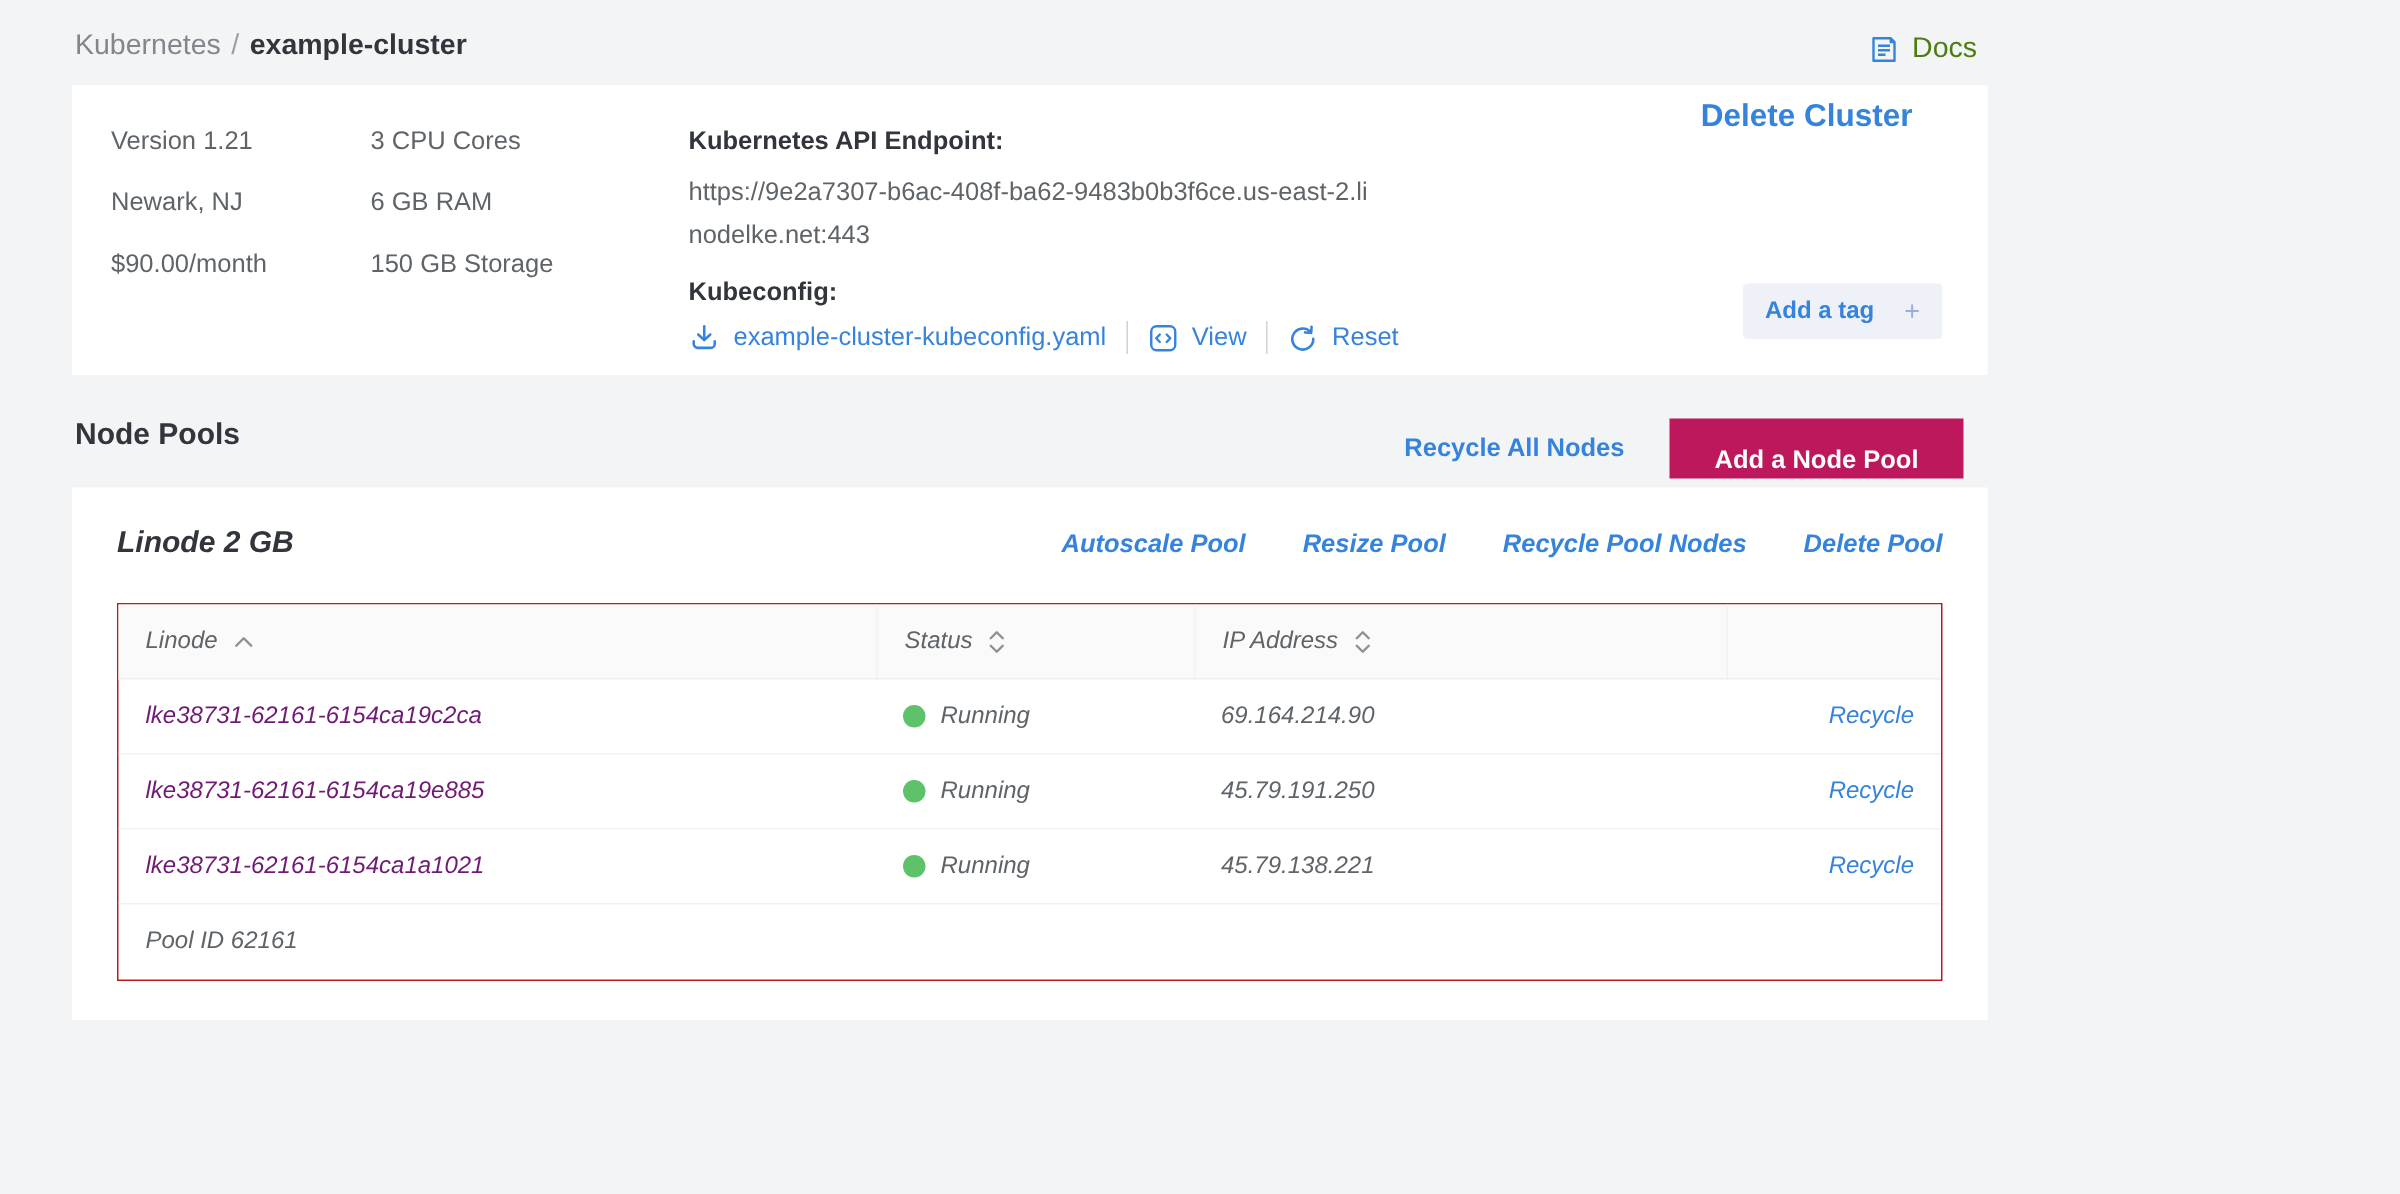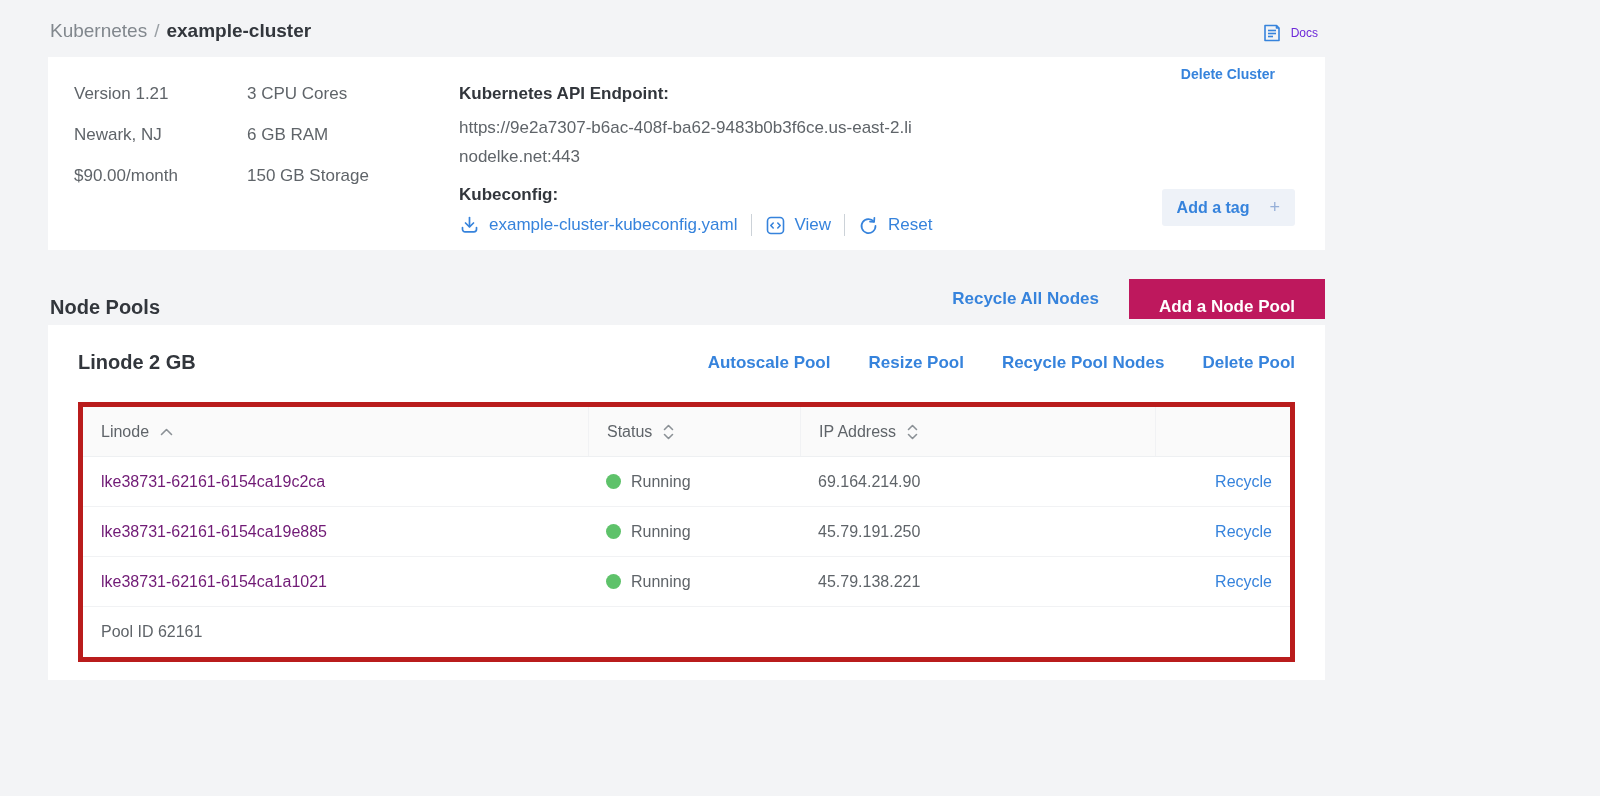--- a/index.html
+++ b/index.html
@@ -4,21 +4,21 @@
 <style>
   * { margin:0; padding:0; box-sizing:border-box; }
   body { background:#f3f4f6; font-family:"Liberation Sans", sans-serif; }
   .page { position:relative; width:1373px; height:796px; background:#f3f4f6; overflow:hidden; }
 
   
   .breadcrumb { position:absolute; left:50px; top:20px; font-size:19px; color:#81878d; }
   .breadcrumb .crumb-link { color:#81878d; cursor:pointer; }
   .breadcrumb .sep { margin:0 7px; color:#9aa0a5; }
   .breadcrumb .current { color:#32363c; font-weight:bold; }
-  .docs { position:absolute; right:55px; top:22px; display:flex; align-items:center; gap:8px; color:#6d28d9; font-size:12px; cursor:pointer; }
+  .docs { position:absolute; right:55px; top:22px; display:flex; align-items:center; gap:8px; color:#4d7c0f; font-size:19px; cursor:pointer; }
 
   
   .card { position:absolute; left:48px; right:48px; background:#fff; }
   .summary-card { top:57px; height:193px; }
 
   .summary-cols { display:flex; padding:27px 0 0 26px; }
   .spec-col1 { width:173px; }
   .spec-col2 { width:212px; }
   .spec-line { font-size:17px; color:#5f6469; line-height:20px; margin-bottom:21px; }
 
@@ -26,40 +26,40 @@
   .block-label { font-size:17px; font-weight:bold; color:#32363c; margin-bottom:9px; }
   .endpoint-url { font-size:17px; color:#5f6469; line-height:29px; width:455px; word-break:break-all; }
   .kubeconfig-label { margin-top:14px; }
   .kc-row { display:flex; align-items:center; margin-top:2px; }
   .kc-link { display:flex; align-items:center; gap:9px; color:#3683dc; font-size:17px; cursor:pointer; }
   .kc-divider { width:1px; height:22px; background:#ccd2d8; margin:0 13px; }
 
   .summary-right { position:absolute; top:9px; right:50px; display:flex; align-items:center; gap:15px; }
   .ha-highlight { border:5px solid #e02b20; background:#fff; padding:12px 16px; }
   .ha-chip { background:#f3f4f6; color:#6b6e73; font-size:11px; letter-spacing:0.6px; padding:7px 13px; }
-  .delete-cluster { color:#3683dc; font-size:14px; font-weight:bold; cursor:pointer; }
+  .delete-cluster { color:#3683dc; font-size:21px; font-weight:bold; cursor:pointer; }
   .add-tag { position:absolute; right:30px; bottom:24px; background:#eef2f8; border:none; display:flex; align-items:center; gap:20px; padding:8px 15px; border-radius:3px; cursor:pointer; font-family:inherit; }
   .add-tag .tag-label { color:#3683dc; font-size:16px; font-weight:bold; }
   .add-tag .tag-plus { color:#95afd8; font-size:18px; }
 
   
-  .np-header { position:absolute; top:279px; left:48px; right:48px; height:40px; display:flex; align-items:flex-end; }
+  .np-header { position:absolute; top:279px; left:48px; right:64px; height:40px; display:flex; align-items:flex-start; }
   .np-title { font-size:20px; font-weight:bold; color:#32363c; margin-left:2px; }
   .np-actions { margin-left:auto; display:flex; align-items:center; gap:30px; }
   .recycle-all { color:#3683dc; font-size:17px; font-weight:bold; cursor:pointer; }
   .add-pool-btn { background:#be185d; color:#fff; border:none; font-family:inherit; font-size:17px; font-weight:bold; height:40px; padding:18px 30px; cursor:pointer; }
 
   
-  .pool-card { top:325px; height:355px; }
+  .pool-card { top:325px; height:355px;font-style:italic; }
   .pool-head { display:flex; align-items:center; padding:26px 30px 0 30px; }
   .pool-name { font-size:20px; font-weight:bold; color:#32363c; }
   .pool-links { margin-left:auto; display:flex; gap:38px; }
   .pool-link { color:#3683dc; font-size:17px; font-weight:bold; cursor:pointer; }
 
-  .pool-table { margin:28px 30px 14px 30px; border:5px solid #b91c1c; }
+  .pool-table { margin:28px 30px 14px 30px; border:1px solid #b91c1c; }
   .t-head { display:grid; grid-template-columns:505px 212px 355px 1fr; background:#fafafa; height:50px; border-bottom:1px solid #eef0f2; }
   .th { display:flex; align-items:center; gap:10px; padding-left:18px; font-size:16px; color:#5f6469; cursor:pointer; border-left:1px solid #f1f2f4; }
   .th:first-child { border-left:none; }
   .th.empty { cursor:default; }
   .t-row { display:grid; grid-template-columns:505px 212px 355px 1fr; height:50px; align-items:center; border-bottom:1px solid #f1f2f4; }
   .td { padding-left:18px; font-size:16px; color:#5f6469; }
   .td-link { color:#701a75; cursor:pointer; }
   .td-status { display:flex; align-items:center; gap:10px; }
   .dot { width:15px; height:15px; border-radius:50%; background:#5ec26a; }
   .td-action { text-align:right; padding-right:18px; }

